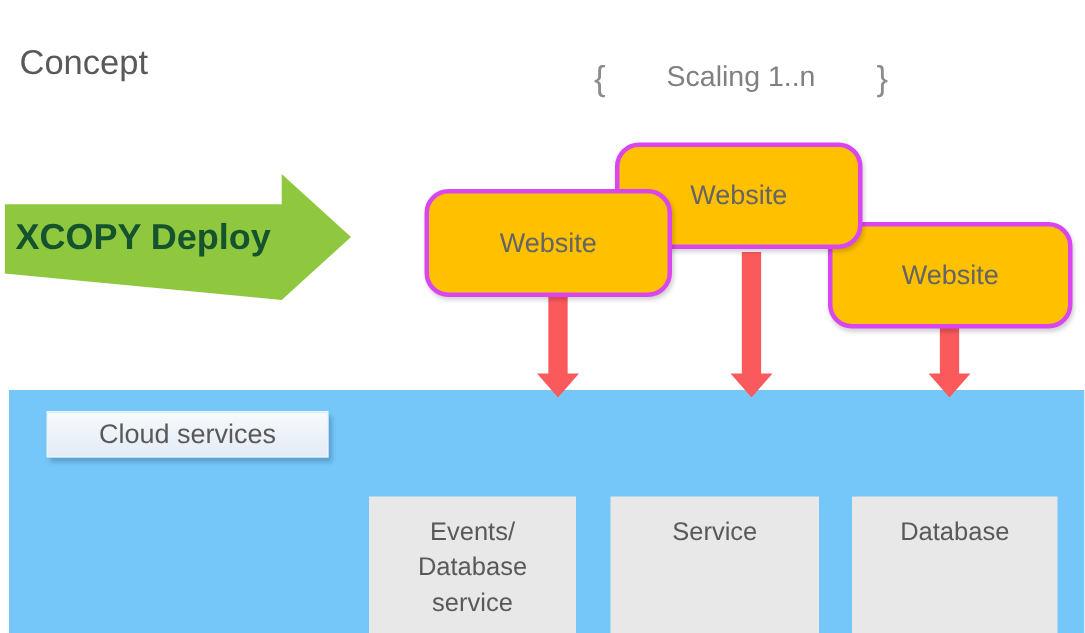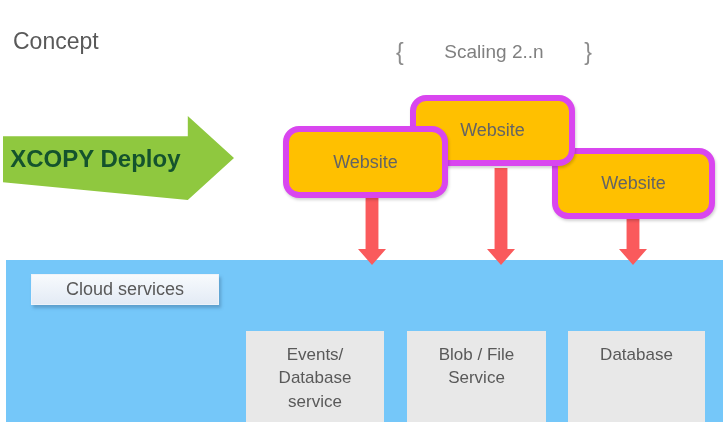--- a/index.html
+++ b/index.html
@@ -41,21 +41,21 @@
     z-index:2;
   }
   .arrow-1 { left:358px; top:175px; height:67px; }
   .arrow-2 { left:487px; top:145px; height:97px; }
   .arrow-3 { left:619px; top:195px; height:47px; }
 
   
   .website-box {
     position:absolute; box-sizing:border-box;
     background:var(--accent-orange,#ffc000);
-    border:6px solid #d946ef; border-radius:16px;
+    border:3px solid #d946ef; border-radius:16px;
     box-shadow:1px 2px 3px rgba(0,0,0,0.18);
     display:flex; align-items:center; justify-content:center;
     font-size:18px; color:#646464;
   }
   .box-1 { left:283px; top:103px; width:165px; height:72px; z-index:6; }
   .box-2 { left:410px; top:72px;  width:165px; height:71px; z-index:5; }
   .box-3 { left:552px; top:125px; width:163px; height:71px; z-index:4; }
 
   
   .cloud-area {
@@ -83,21 +83,21 @@
 </style>
 </head>
 <body>
 
 <div class="canvas">
 
   <div class="title">Concept</div>
 
   <div class="scaling">
     <span class="brace">{</span>
-    <span class="scaling-label">Scaling 2..n</span>
+    <span class="scaling-label">Scaling 1..n</span>
     <span class="brace">}</span>
   </div>
 
   <div class="deploy-arrow">
     <span class="deploy-label">XCOPY Deploy</span>
   </div>
 
   <div class="red-arrow arrow-1"></div>
   <div class="red-arrow arrow-2"></div>
   <div class="red-arrow arrow-3"></div>
@@ -115,21 +115,20 @@
   <div class="cloud-area">
     <div class="cloud-label">Cloud services</div>
 
     <div class="service-box service-events">
       <div>Events/</div>
       <div>Database</div>
       <div>service</div>
     </div>
 
     <div class="service-box service-blob">
-      <div>Blob / File</div>
       <div>Service</div>
     </div>
 
     <div class="service-box service-database">
       <div>Database</div>
     </div>
   </div>
 
 </div>
 

